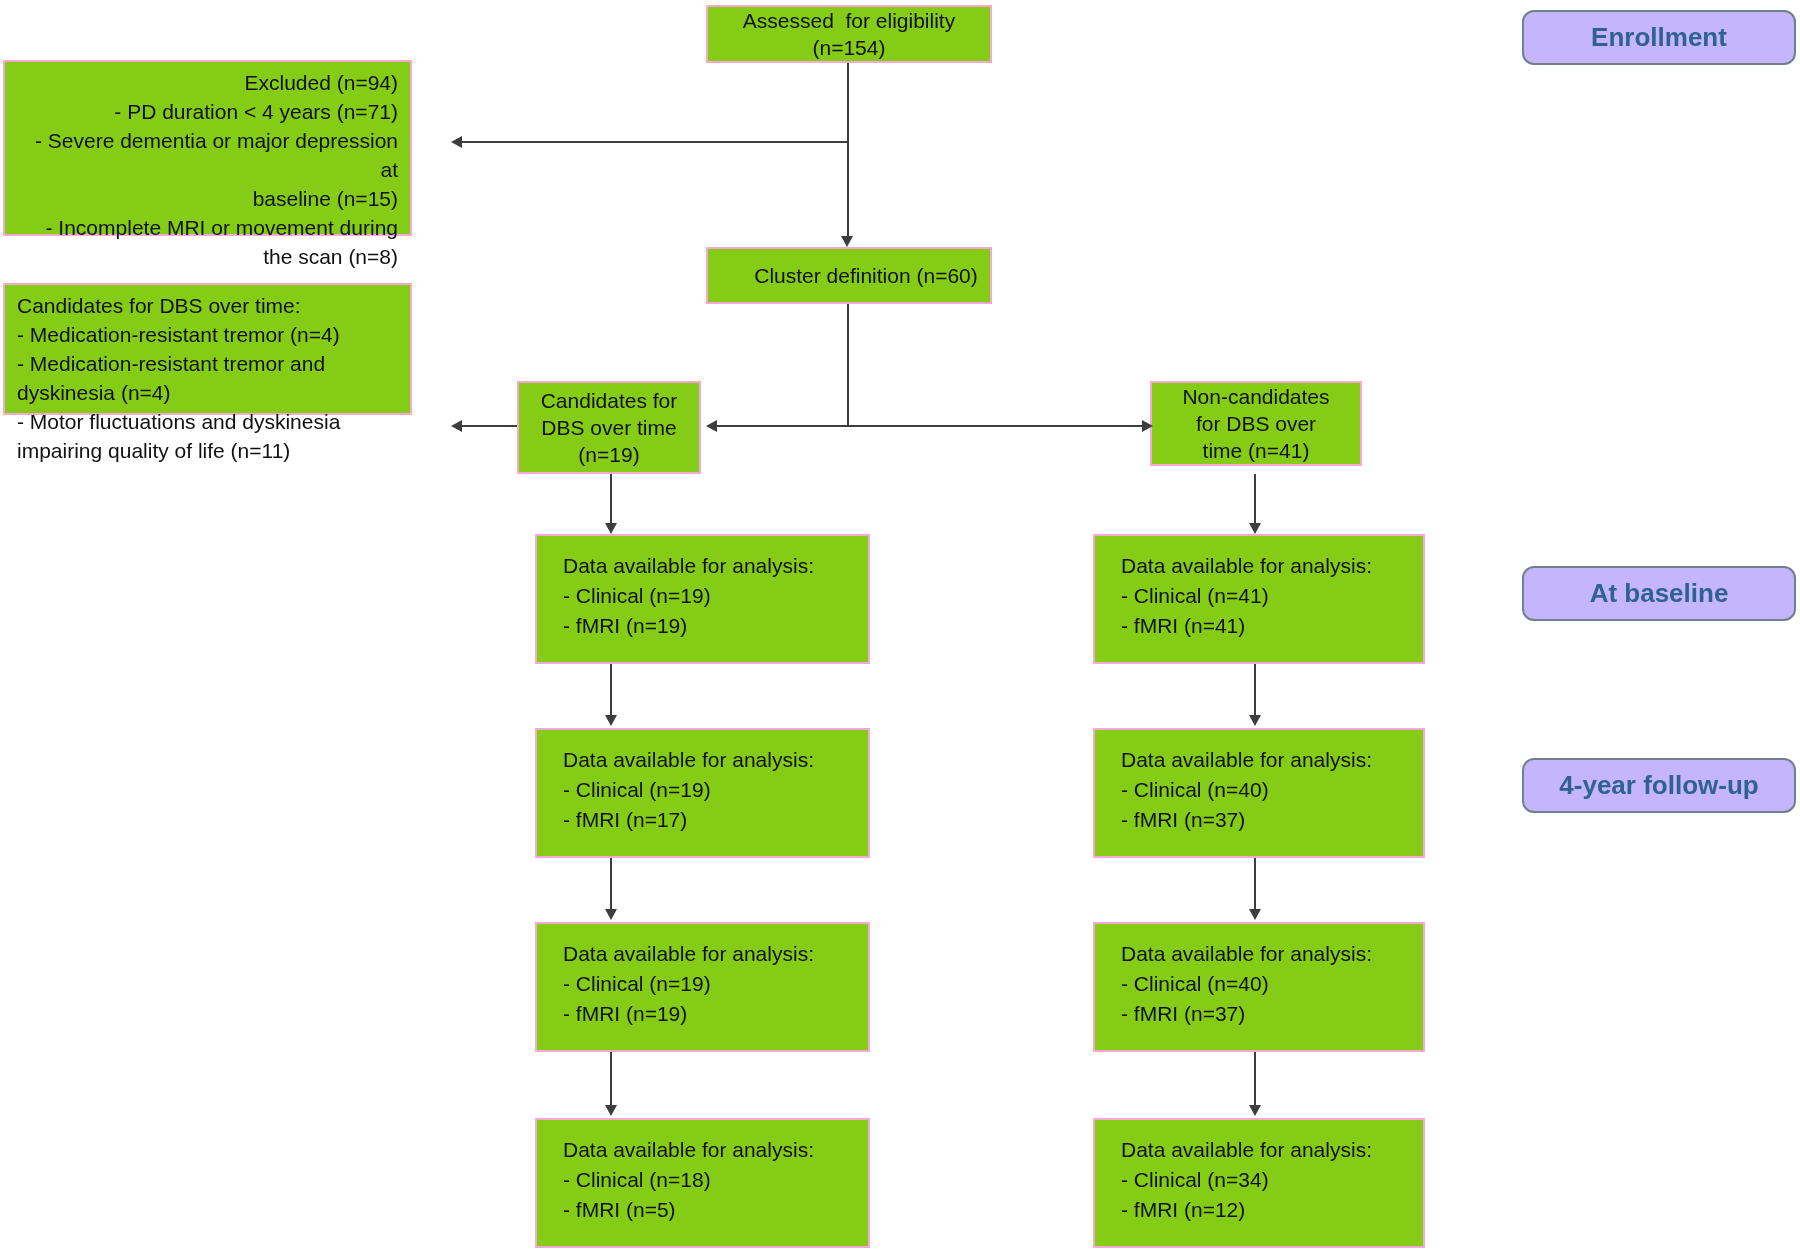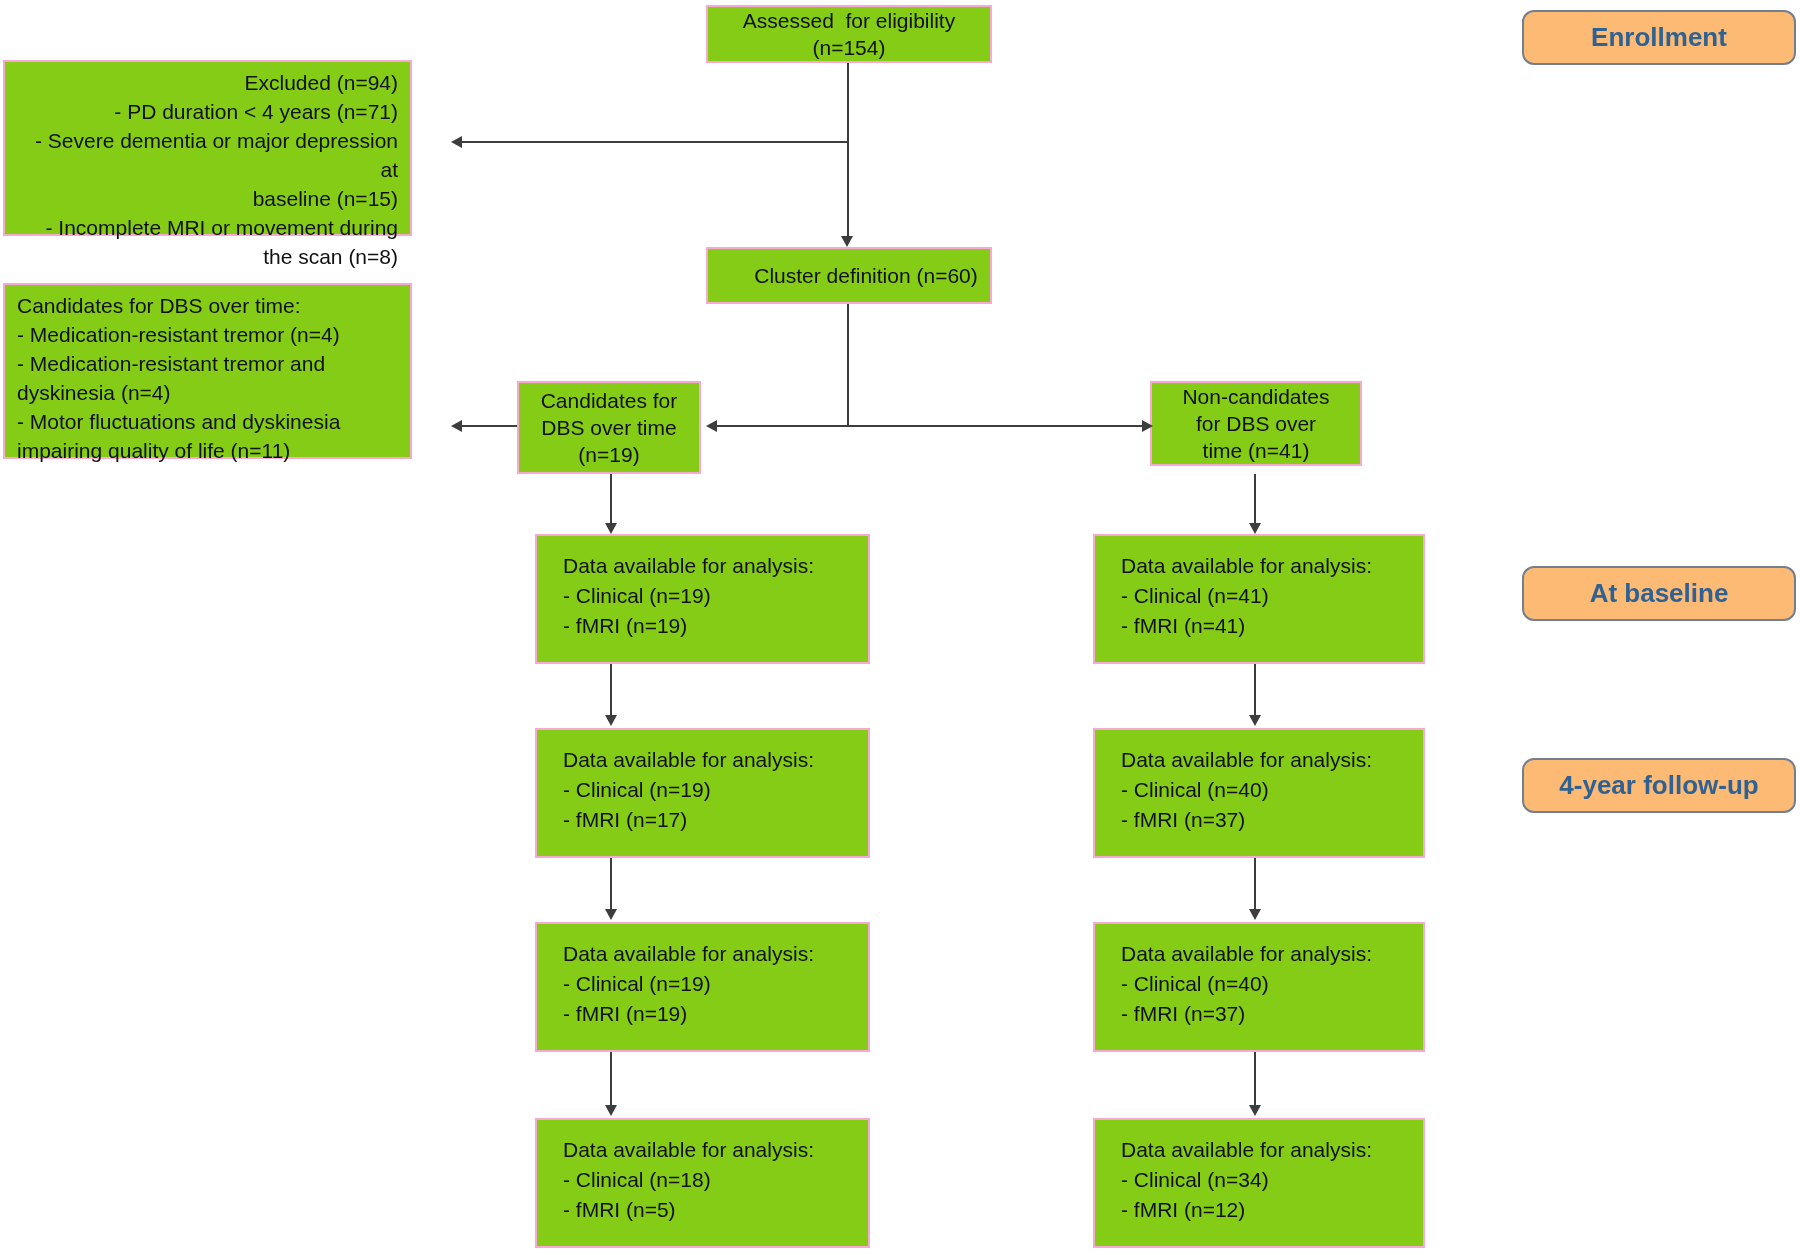--- a/index.html
+++ b/index.html
@@ -30,21 +30,21 @@
     padding:6px 12px;
   }
   .box.datatext{
     padding:15px 26px;
     line-height:30px;
   }
   
   .stage{
     position:absolute;
     left:1522px;width:274px;height:55px;
-    background:#fdba74;
+    background:#c4b5fd;
     border:2px solid #727f8c;
     border-radius:12px;
     box-sizing:border-box;
     display:flex;align-items:center;justify-content:center;
     font-size:26px;font-weight:bold;
     color:#2f6292;
   }
   
   .vline{position:absolute;width:2px;background:#3d3d3d;}
   .hline{position:absolute;height:2px;background:#3d3d3d;}
@@ -68,21 +68,21 @@
 
   <div class="box lefttext" style="left:3px;top:60px;width:409px;height:176px;text-align:right;">Excluded (n=94)
 - PD duration &lt; 4 years (n=71)
 - Severe dementia or major depression at
 baseline (n=15)
 - Incomplete MRI or movement during
 the scan (n=8)</div>
 
   <div class="box centered" style="left:706px;top:247px;width:286px;height:57px;padding-left:34px;">Cluster definition (n=60)</div>
 
-  <div class="box lefttext" style="left:3px;top:283px;width:409px;height:176px;">Candidates for DBS over time:
+  <div class="box lefttext" style="left:3px;top:283px;width:409px;height:132px;">Candidates for DBS over time:
 - Medication-resistant tremor (n=4)
 - Medication-resistant tremor and
 dyskinesia (n=4)
 - Motor fluctuations and dyskinesia
 impairing quality of life (n=11)</div>
 
   <div class="box centered" style="left:517px;top:381px;width:184px;height:93px;">Candidates for
 DBS over time
 (n=19)</div>
 

